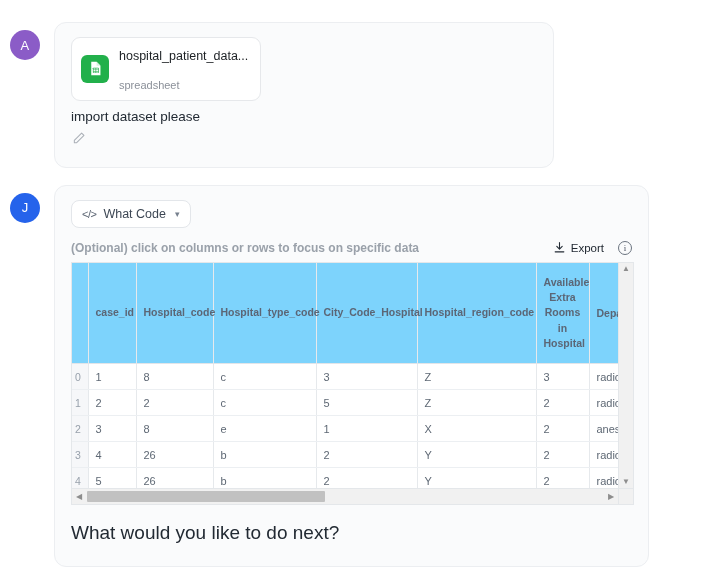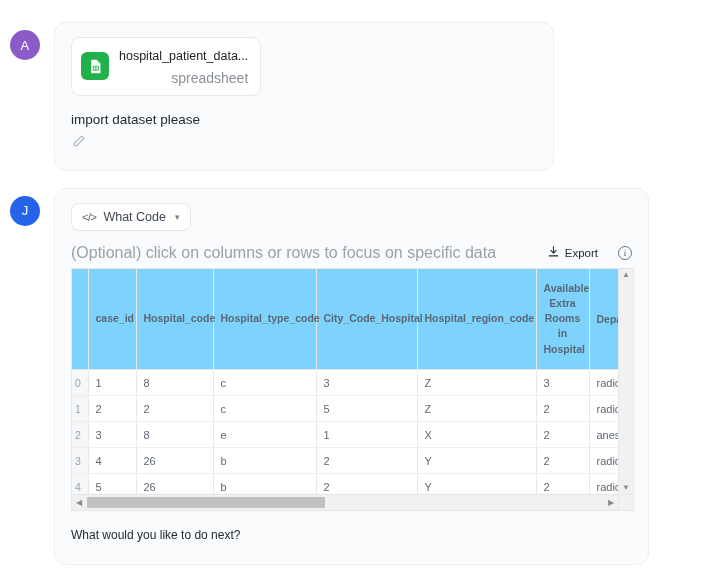--- a/index.html
+++ b/index.html
@@ -74,29 +74,28 @@
     margin-right: 10px;
   }
   .file-meta { min-width: 0; line-height: 1.25; }
   .file-name {
     font-size: 12.5px;
     color: #1c2024;
     white-space: nowrap;
     overflow: hidden;
   }
   .file-sub {
-    font-size: 14px;
+    font-size: 11px;
     color: #8b9099;
-    margin-top: 5px;
-    text-align: right;
+    margin-top: 14px;
   }
   .user-text {
     font-size: 13.5px;
     color: #222a33;
-    margin-top: 16px;
+    margin-top: 8px;
   }
   .edit-row { margin-top: 6px; }
   .pencil-btn {
     width: 16px; height: 16px;
     display: inline-flex;
     align-items: center;
     justify-content: center;
     opacity: 0.55;
   }
 
@@ -131,27 +130,28 @@
     color: #1e262f;
     margin-top: 16px;
   }
   .table-hint-row {
     display: flex;
     align-items: center;
     justify-content: space-between;
     margin-top: 13px;
   }
   .table-hint {
-    font-size: 16px;
+    font-size: 12px;
     color: #9aa1aa;
+    font-weight: bold;
   }
   .hint-actions {
     display: flex;
     align-items: center;
-    gap: 20px;
+    gap: 14px;
   }
   .export-btn {
     display: inline-flex;
     align-items: center;
     gap: 5px;
     font-size: 11.5px;
     color: #222a33;
     cursor: pointer;
   }
   .info-icon {
@@ -269,21 +269,21 @@
   }
   .hcorner {
     position: absolute;
     right: 0; top: 0; bottom: 0;
     width: 15px;
     background: #f1f1f1;
     border-left: 1px solid #e4e7ea;
   }
 
   .assistant-foot {
-    font-size: 12px;
+    font-size: 19px;
     color: #222a33;
     margin-top: 17px;
   }
 </style>
 </head>
 <body>
 
 <div class="chat">
 
   <div class="msg-row" style="padding-top:22px;">

